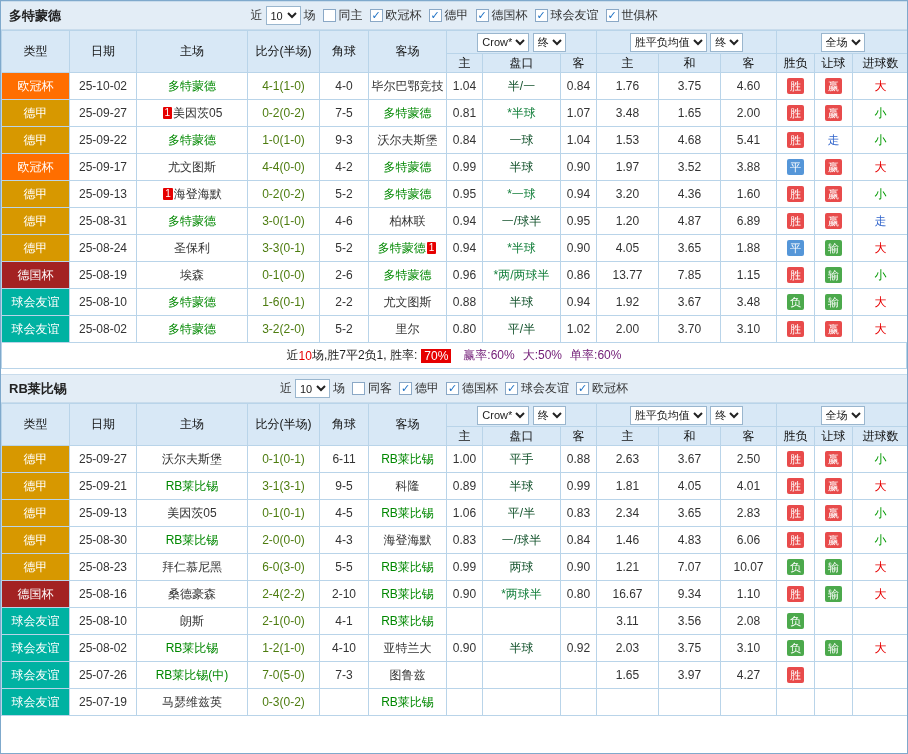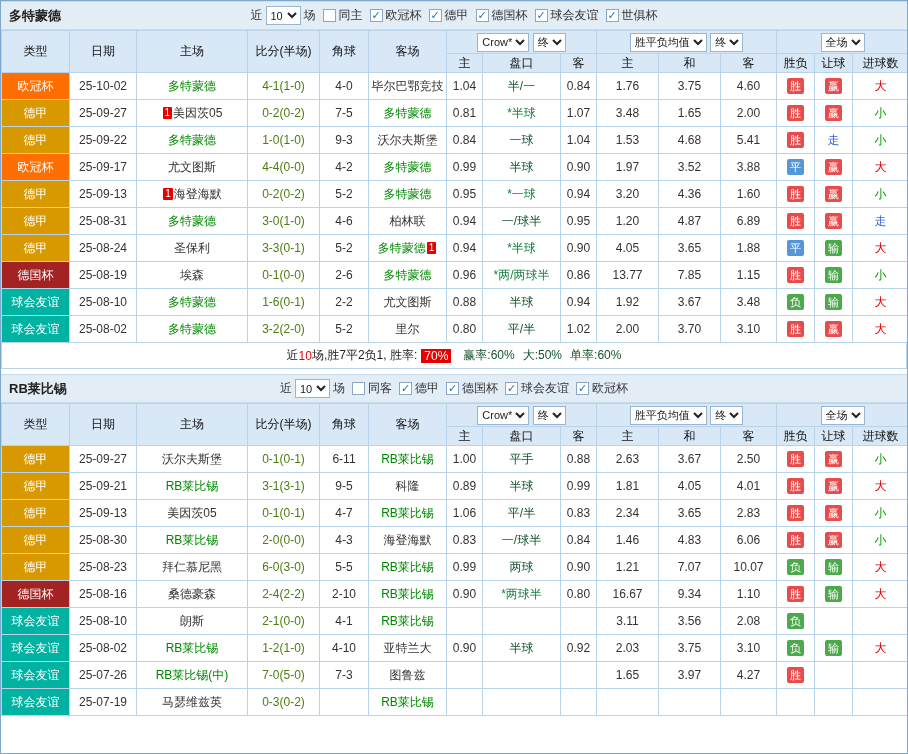--- a/index.html
+++ b/index.html
@@ -68,21 +68,21 @@
   .tr{color:#E60000}
   .tg{color:#009900}
   .tb{color:#3366CC}
 
   
   .summary{
     height:26px;border:1px solid #B9D4E9;border-top:none;background:#fff;
     display:flex;align-items:center;justify-content:center;font-size:12px;color:#222;
   }
   .sum-red{color:#E60000}
-  .sum-blue{color:#14532d;margin-left:8px}
+  .sum-blue{color:#701a75;margin-left:8px}
   .sum-badge{background:#E60000;color:#fff;padding:0 3px;margin:3px 4px}
 
   .gap{height:5px;background:#fff}
 </style>
 </head>
 <body>
 
 <div>
 
 
@@ -445,21 +445,21 @@
             <td>4.01</td>
             <td><span class="bdg r">胜</span></td>
             <td><span class="bdg r">赢</span></td>
             <td><span class="tr">大</span></td>
           </tr>
           <tr>
             <td class="lg" style="background: rgb(215, 152, 0);">德甲</td>
             <td>25-09-13</td>
             <td><span>美因茨05</span></td>
             <td class="score">0-1(0-1)</td>
-            <td>4-7</td>
+            <td>4-5</td>
             <td><span class="focus">RB莱比锡</span></td>
             <td>1.06</td>
             <td><span class="line">平/半</span></td>
             <td>0.83</td>
             <td>2.34</td>
             <td>3.65</td>
             <td>2.83</td>
             <td><span class="bdg r">胜</span></td>
             <td><span class="bdg r">赢</span></td>
             <td><span class="tg">小</span></td>

